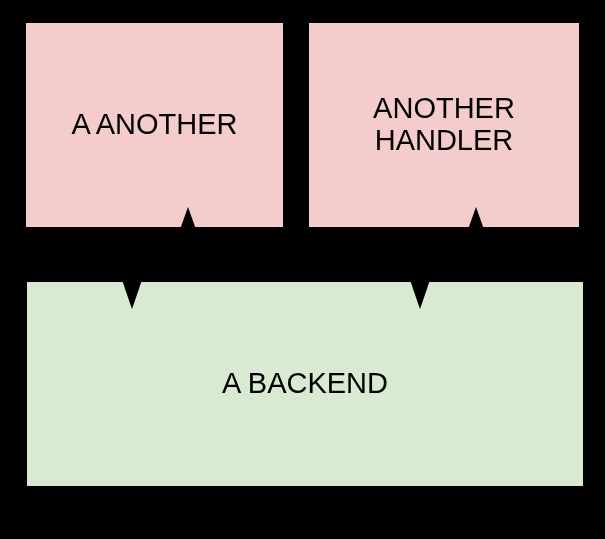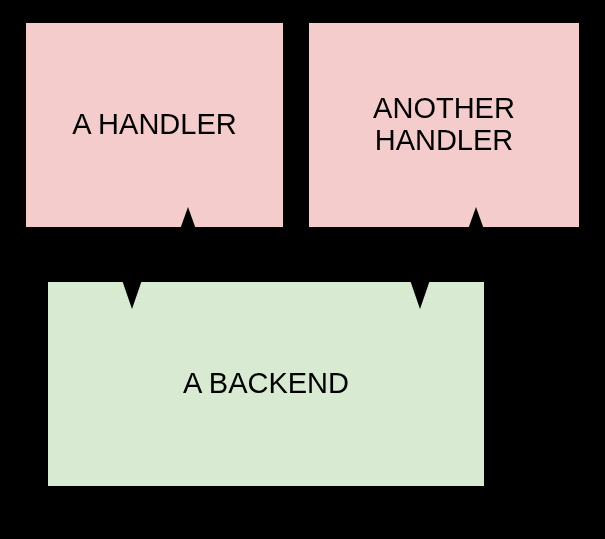--- a/index.html
+++ b/index.html
@@ -38,28 +38,28 @@
     height: 539px;
     pointer-events: none;
   }
 </style>
 </head>
 <body style="background-color: rgb(0, 0, 0);">
 
 <div class="canvas">
 
   <div class="node" style="left: 26px; top: 23px; width: 257px; height: 204px; background-color: rgb(244, 204, 204);">
-    <span class="label" style="color: rgb(0, 0, 0);">A HANDLER</span>
+    <span class="label" style="color: rgb(0, 0, 0);">A ANOTHER</span>
   </div>
 
   <div class="node" style="left: 309px; top: 23px; width: 270px; height: 204px; background-color: rgb(244, 204, 204);">
     <span class="label" style="color: rgb(0, 0, 0); text-align: center;">ANOTHER HANDLER</span>
   </div>
 
-  <div class="node" style="left: 27px; top: 282px; width: 436px; height: 204px; background-color: rgb(217, 234, 211); margin-left: 21px;">
+  <div class="node" style="left: 27px; top: 282px; width: 556px; height: 204px; background-color: rgb(217, 234, 211);">
     <span class="label" style="color: rgb(0, 0, 0);">A BACKEND</span>
   </div>
 
   <svg class="overlay" viewBox="0 0 605 539">
     <polygon points="188,207 178,235 198,235" fill="#000000"></polygon>
     <polygon points="122,280 142,280 132,309" fill="#000000"></polygon>
     <polygon points="476,207 466,235 486,235" fill="#000000"></polygon>
     <polygon points="410,280 430,280 420,309" fill="#000000"></polygon>
   </svg>
 

